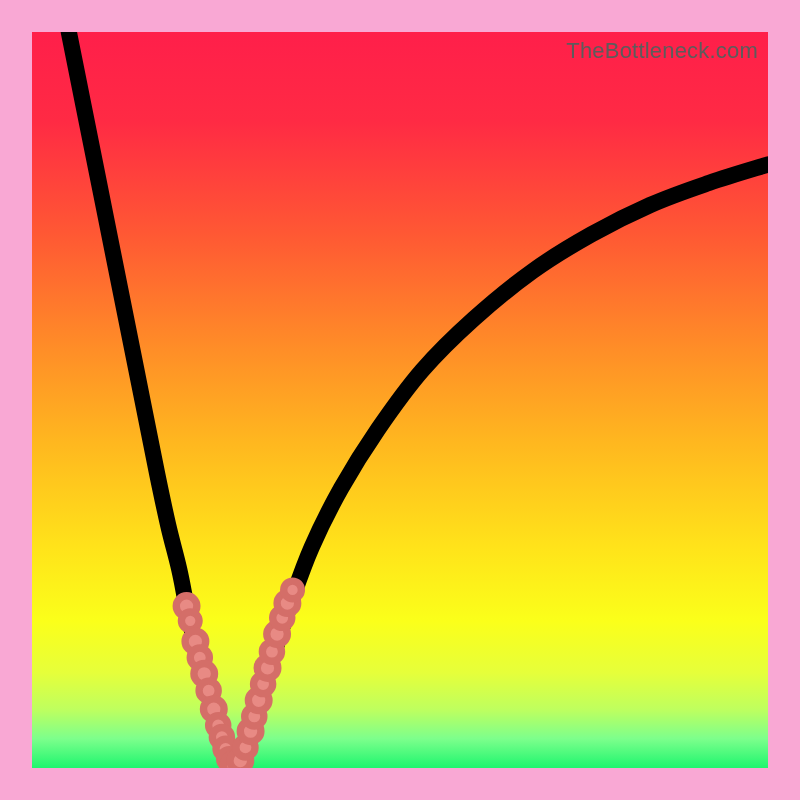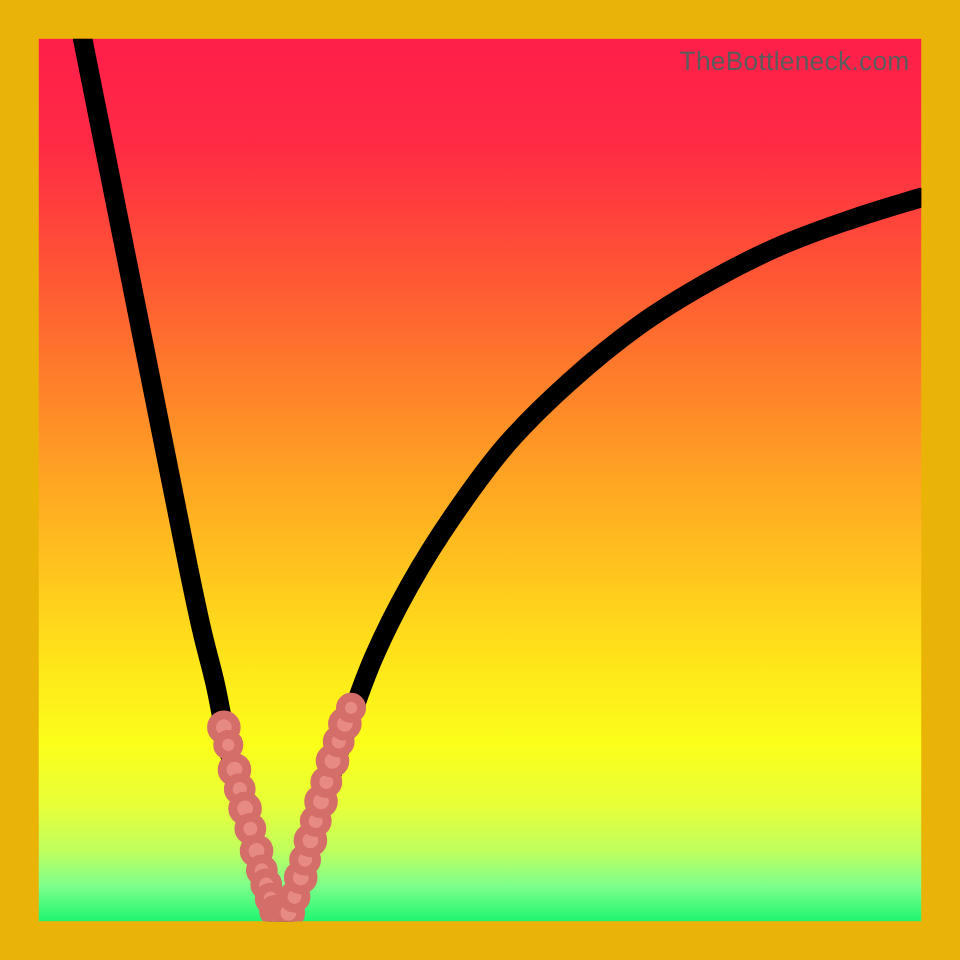--- a/index.html
+++ b/index.html
@@ -8,21 +8,21 @@
     width: 800px;
     height: 800px;
     overflow: hidden;
     background: #000;
     font-family: Arial, Helvetica, sans-serif;
   }
   .outer {
     position: relative;
     width: 800px;
     height: 800px;
-    background: #eab308;
+    background: #f9a8d4;
   }
   .plot-area {
     position: absolute;
     left: 32px;
     top: 32px;
     width: 736px;
     height: 736px;
     overflow: hidden;
   }
   .gradient {

